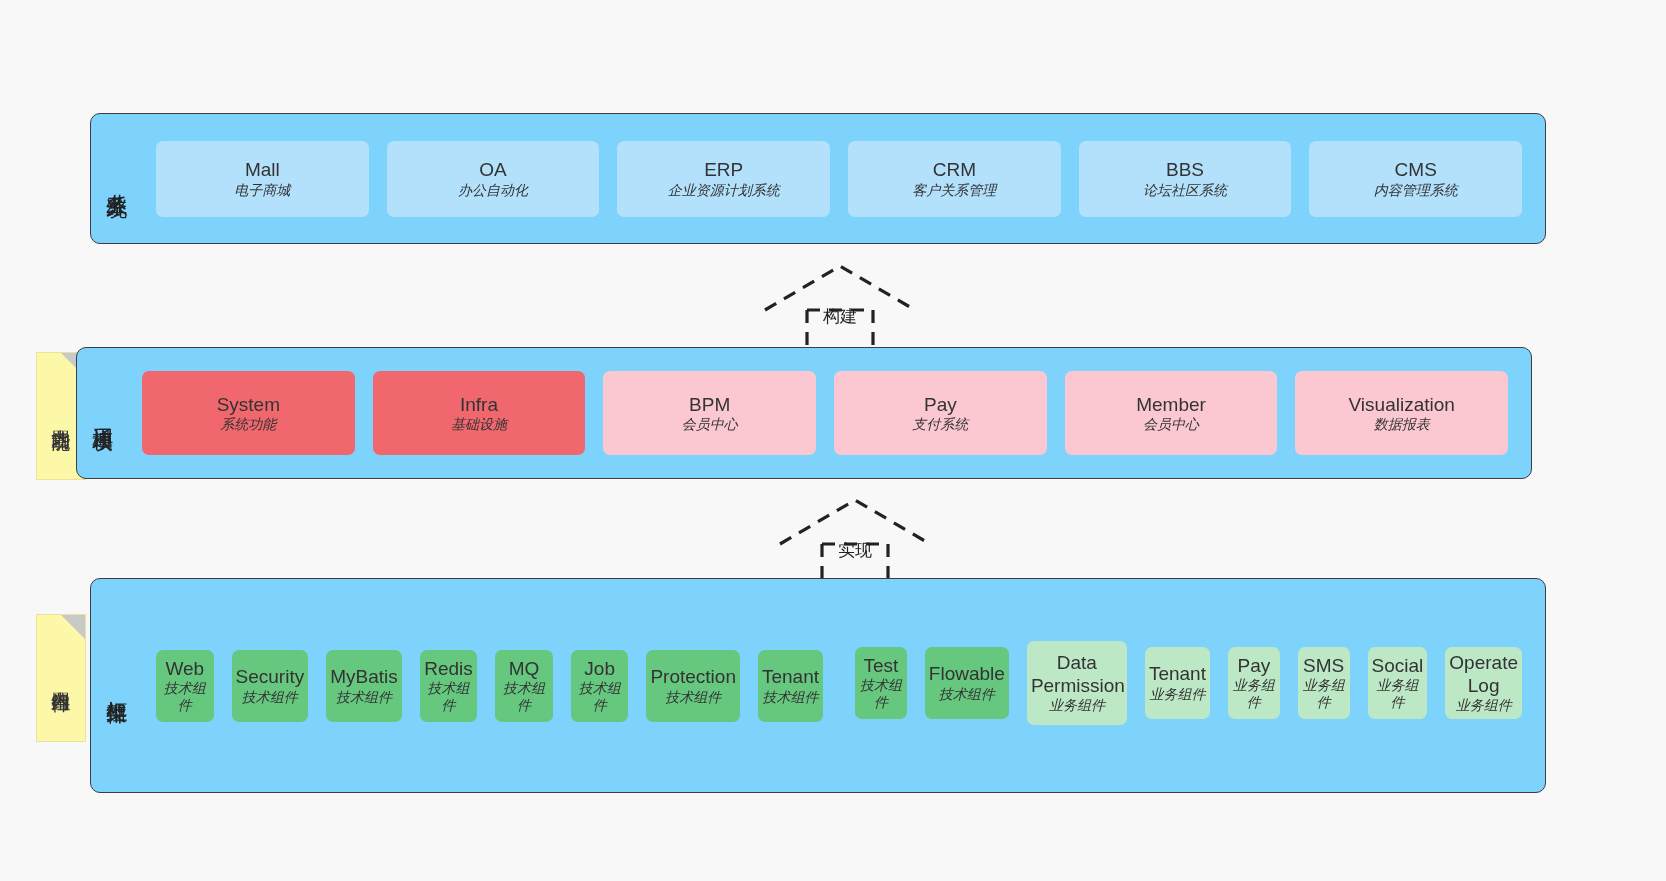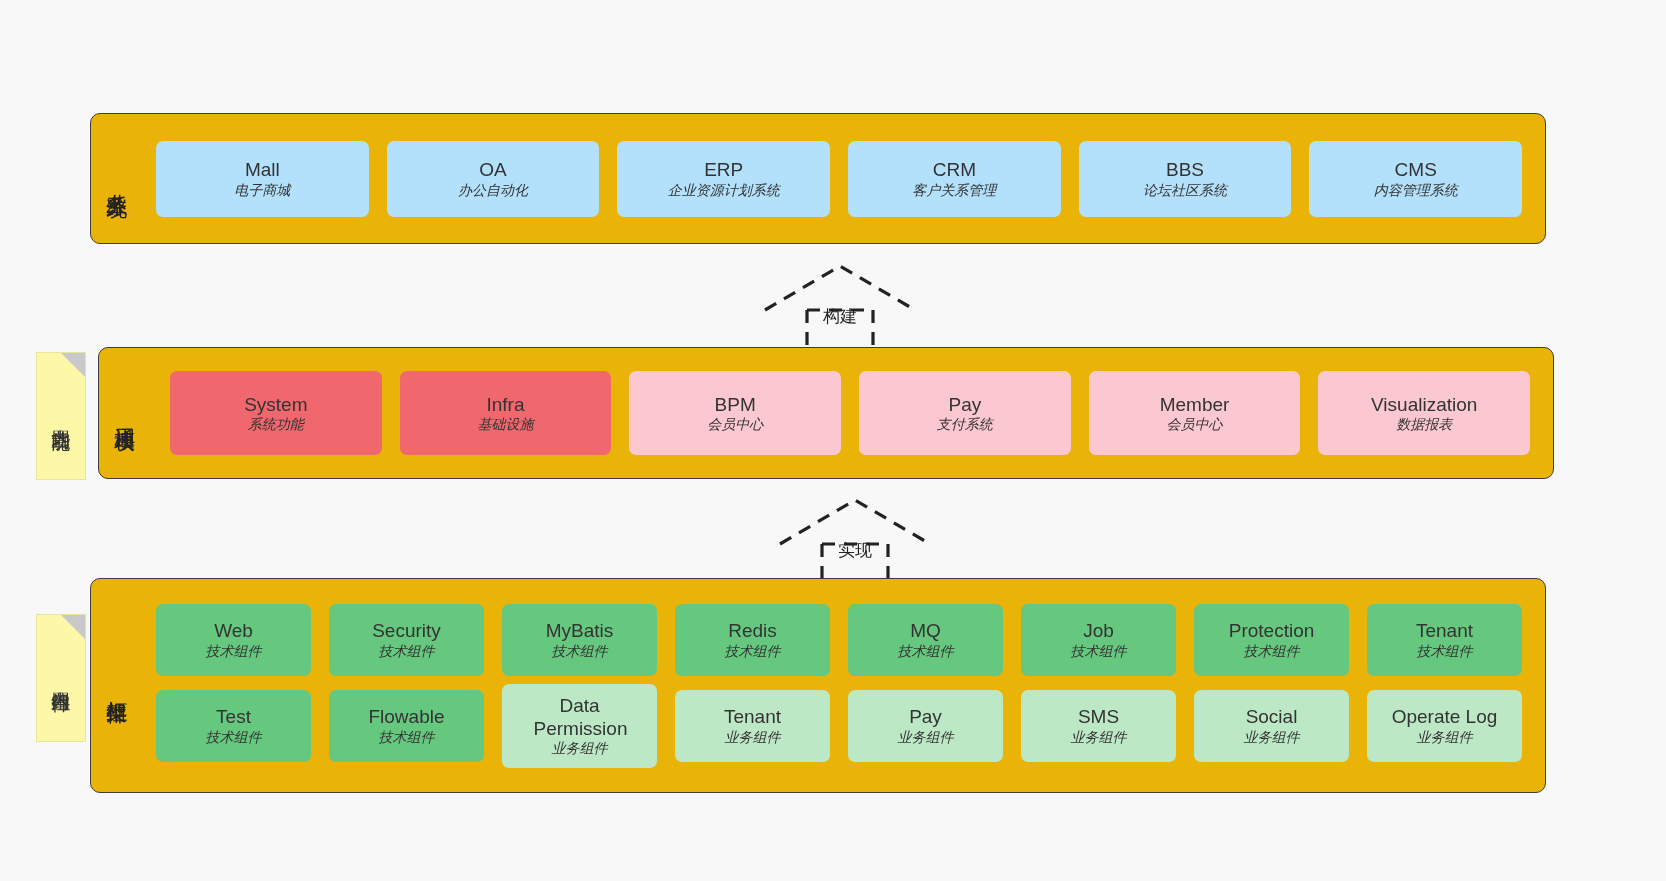--- a/index.html
+++ b/index.html
@@ -17,21 +17,21 @@
 
   .canvas {
     position: absolute;
     inset: 0;
   }
 
   
   .layer {
     position: absolute;
     box-sizing: border-box;
-    background: #eab308;
+    background: #7dd3fc;
     border: 1.6px solid #3c3c43;
     border-radius: 10px;
     display: flex;
     align-items: stretch;
   }
   .layer-title {
     width: 52px;
     flex: 0 0 52px;
     display: flex;
     align-items: center;
@@ -45,21 +45,20 @@
     white-space: nowrap;
   }
   .layer-body {
     flex: 1 1 auto;
     display: flex;
     align-items: center;
     padding: 0 14px 0 4px;
     gap: 0;
   }
   .layer-body.stacked {
-    flex-direction: column;
     justify-content: center;
     gap: 14px;
     padding: 16px 14px 16px 4px;
   }
   .row {
     display: flex;
     width: 100%;
     gap: 0;
     align-items: stretch;
   }
@@ -179,21 +178,21 @@
       <path d="M52 52 L52 90 M118 52 L118 90" stroke="#222" stroke-width="3.2" stroke-dasharray="13 9" fill="none"></path>
     </svg>
     <div class="alabel">构建</div>
   </div>
 
   <div class="note" style="left:36px; top:352px; width:50px; height:128px;">
     <span class="fold"></span>
     <span>内置功能</span>
   </div>
 
-  <div class="layer" style="left:98px; top:347px; width:1456px; height:132px;gap:6px;">
+  <div class="layer" style="left:76px; top:347px; width:1456px; height:132px;">
     <div class="layer-title">通用模块</div>
     <div class="layer-body">
       <div class="card h-mod c-red">
         <div class="t1">System</div>
         <div class="t2">系统功能</div>
       </div>
       <div class="card h-mod c-red">
         <div class="t1">Infra</div>
         <div class="t2">基础设施</div>
       </div>

